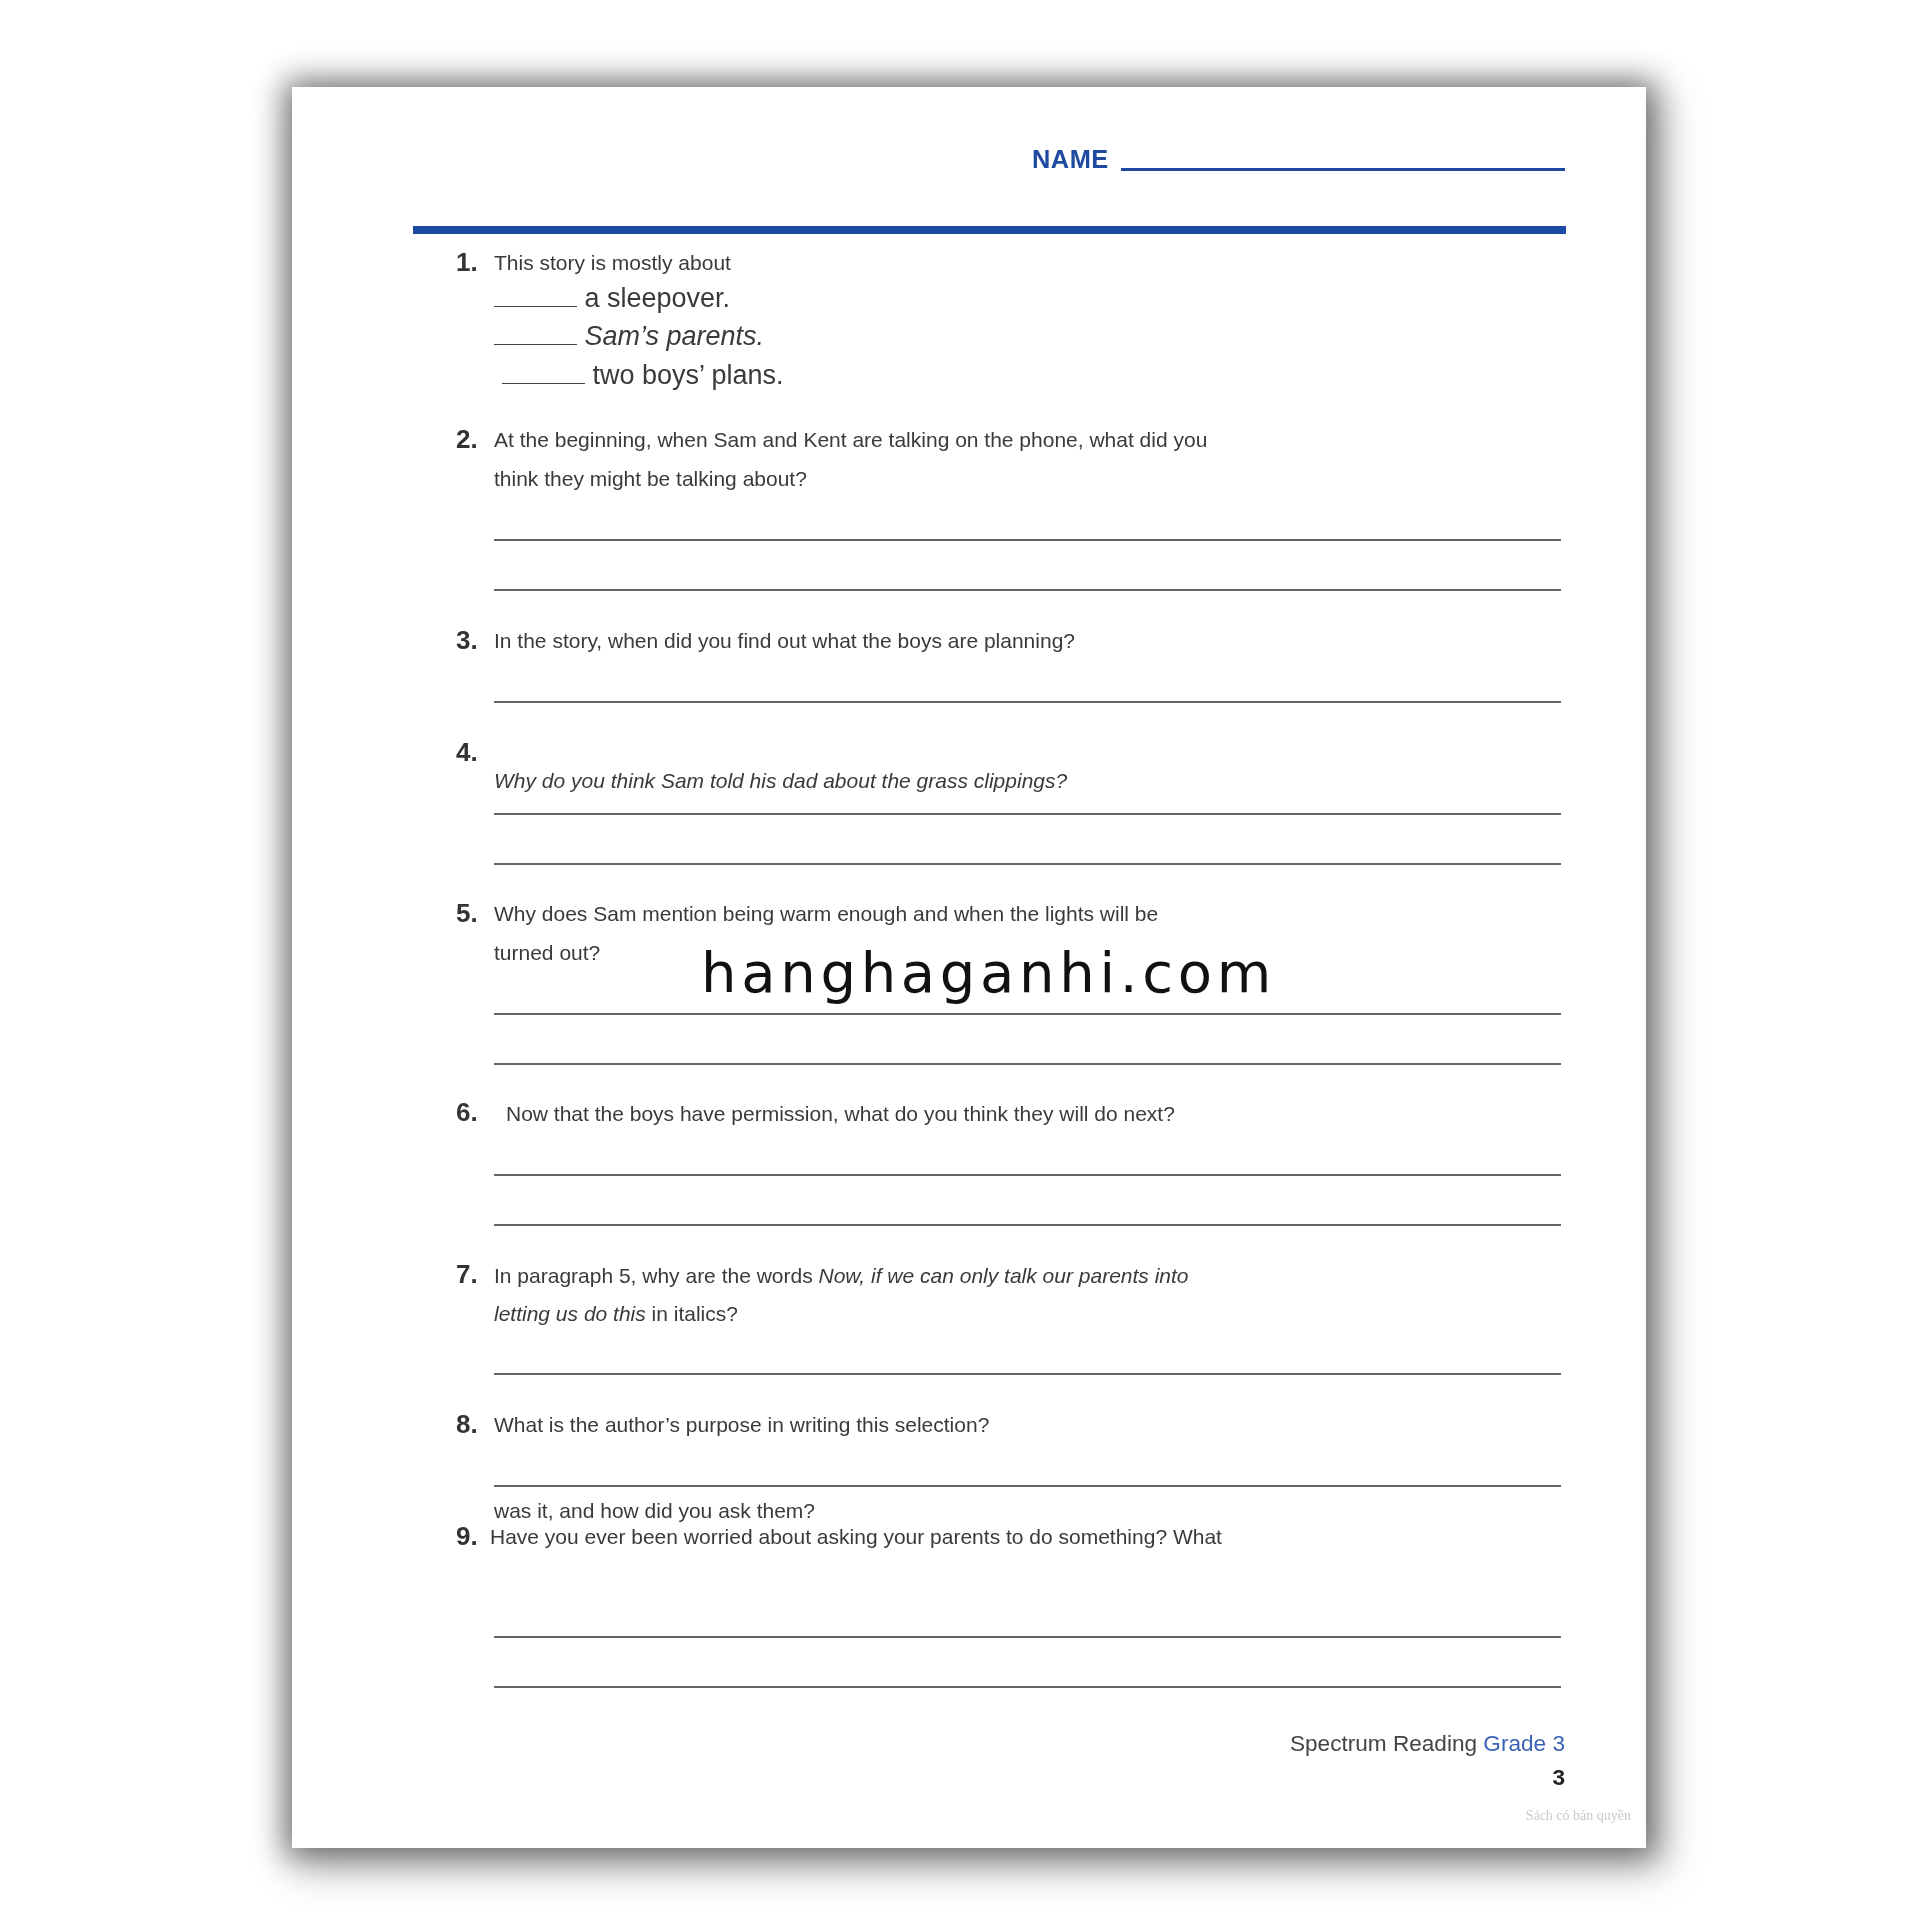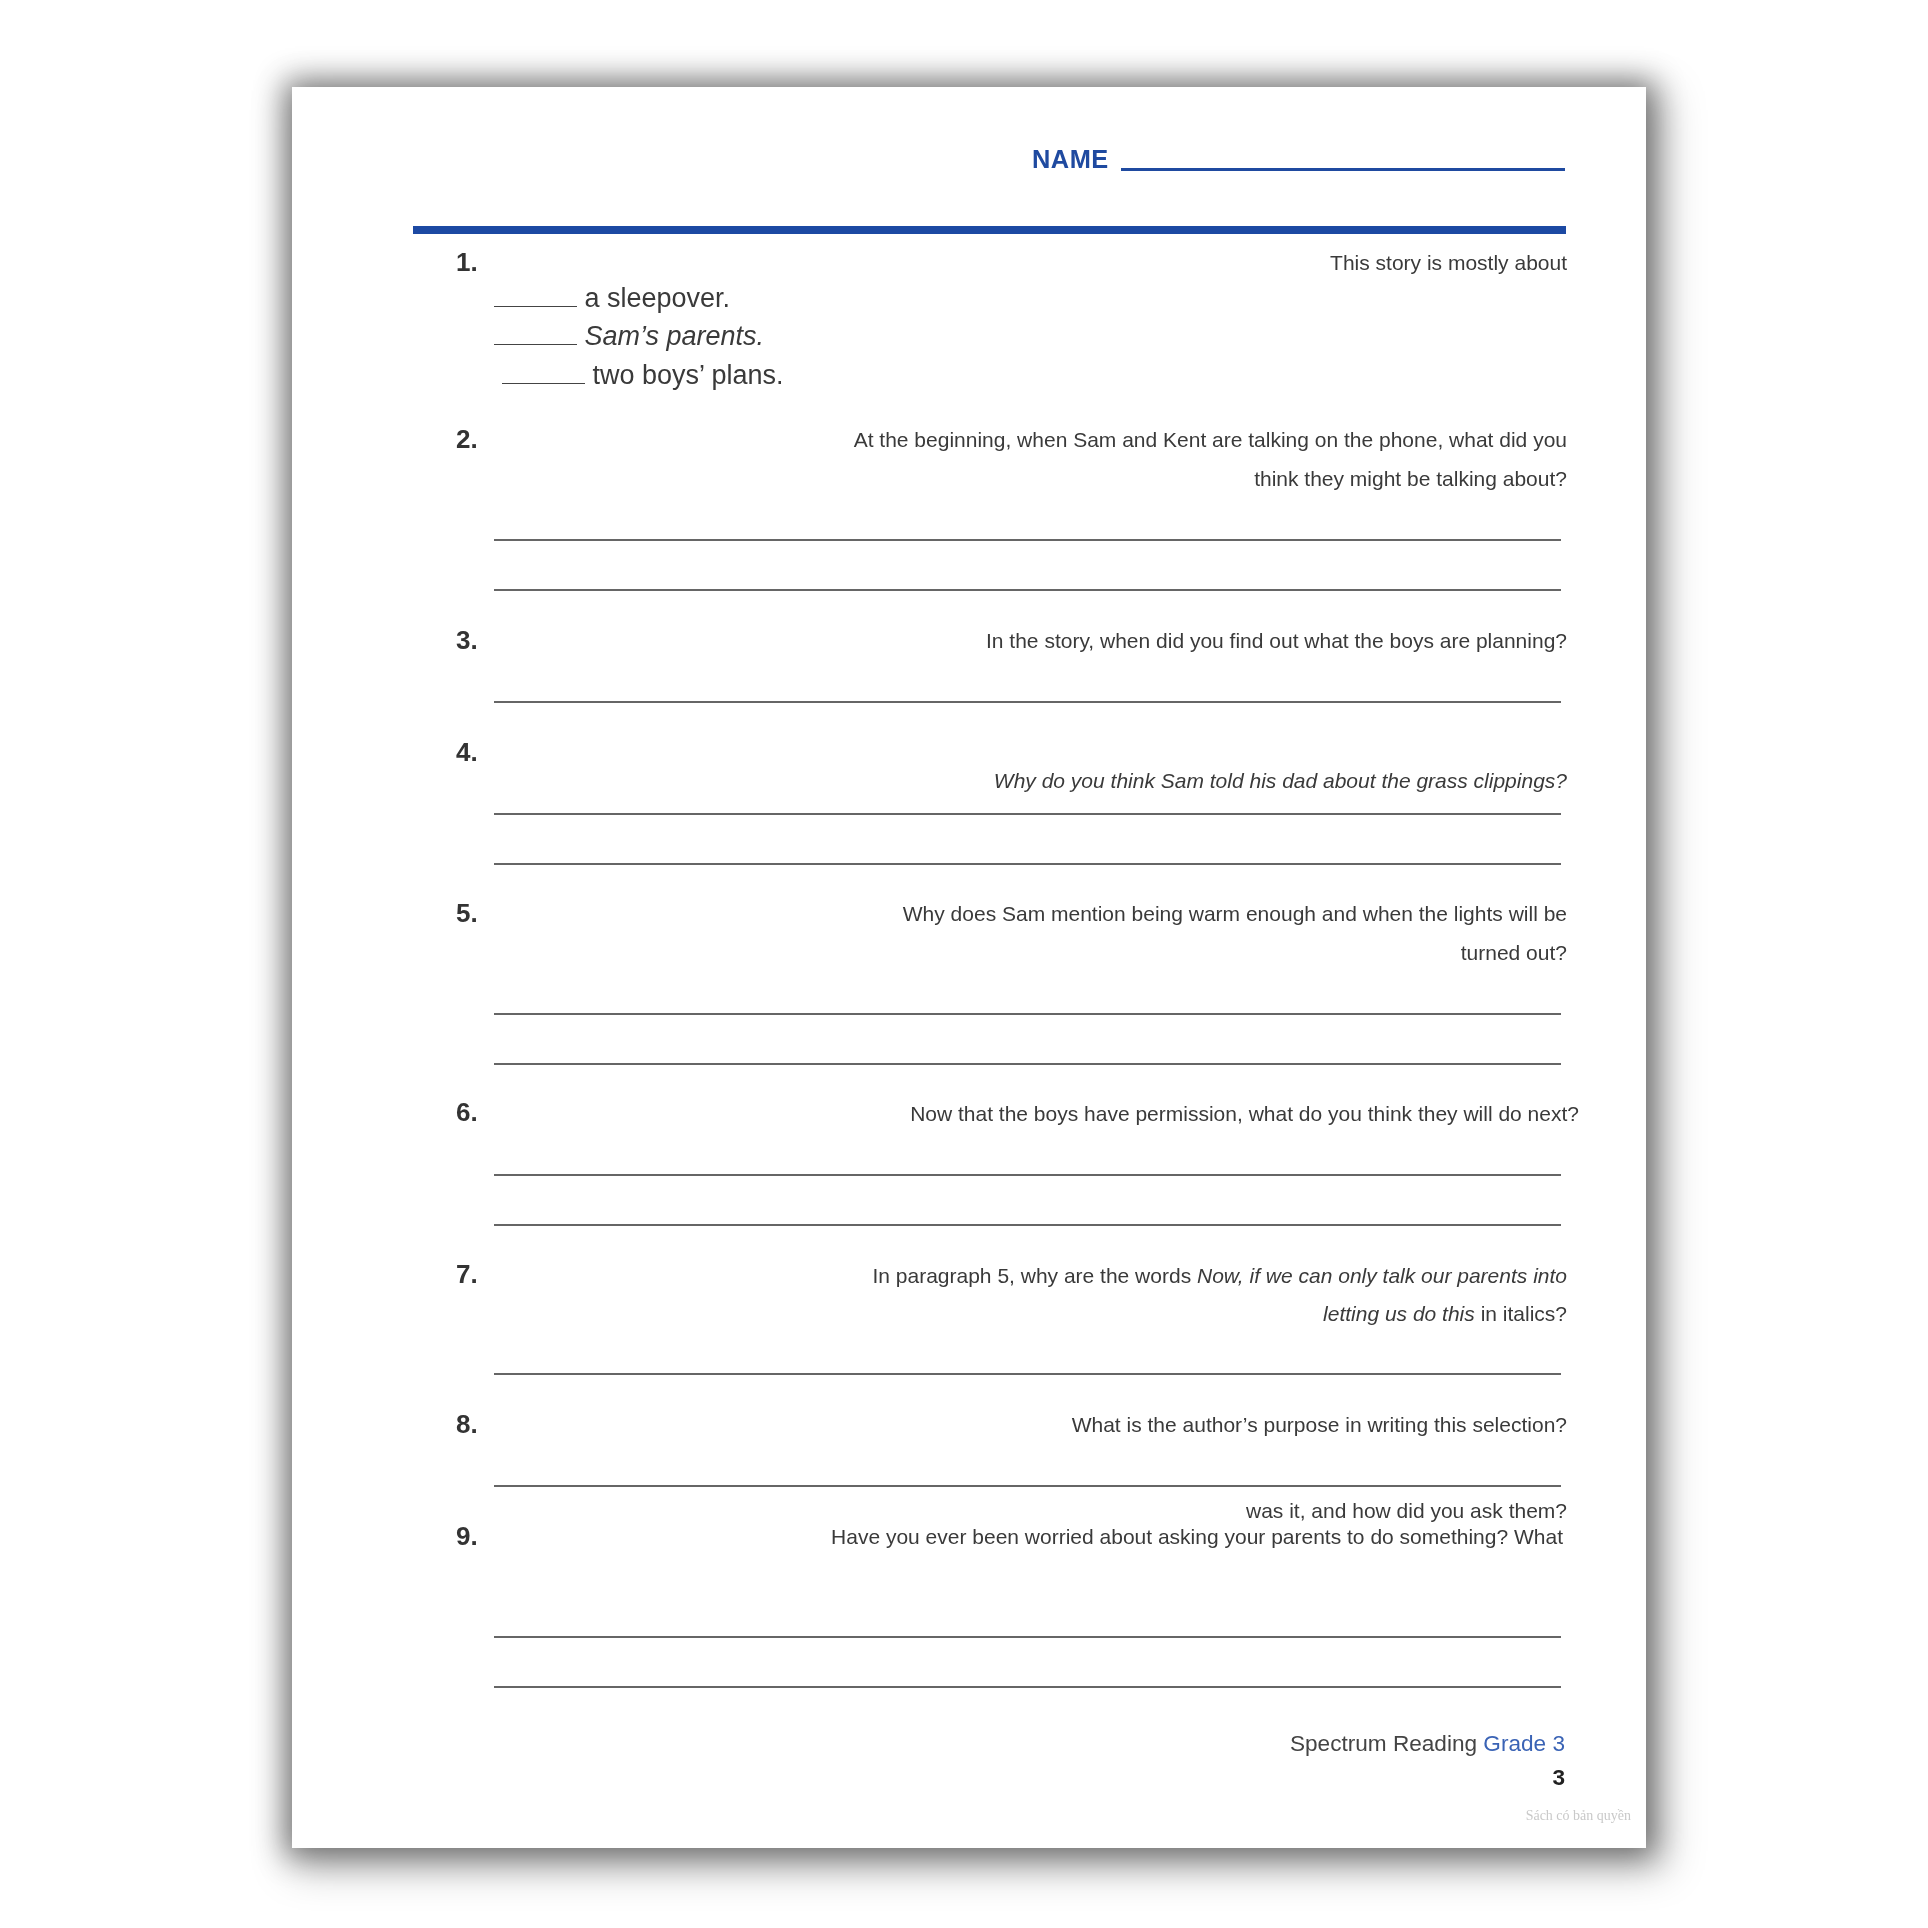--- a/index.html
+++ b/index.html
@@ -6,21 +6,21 @@
   body {
     width: 1928px; height: 1928px; position: relative; overflow: hidden;
     background: #ffffff;
     font-family: "Liberation Sans", "DejaVu Sans", sans-serif;
   }
   .page {
     position: absolute; left: 292px; top: 87px; width: 1354px; height: 1761px;
     background: #ffffff;
     box-shadow: 0 0 28px 7.5px rgba(0,0,0,0.45), 9.4px 13px 38px 9.4px rgba(0,0,0,0.25);
   }
-  .abs { position: absolute; text-align: right; }
+  .abs { position: absolute; }
   .name-label {
     left: 740px; top: 58px; font-size: 25.4px; font-weight: bold; color: #1f4aa0;
     letter-spacing: 0.5px;
   }
   .name-line { left: 829px; top: 81px; width: 444px; height: 2.8px; background: #1f4aa0; }
   .blue-rule { left: 121px; top: 139px; width: 1153px; height: 7.5px; background: #1c49a3; }
   .q-num { font-size: 26px; font-weight: bold; color: #333; }
   .q-text { font-size: 21px; color: #3a3a3a; line-height: 39px; width: 1073px; }
   .q-text i { font-style: italic; }
   .opt { font-size: 27px; color: #3a3a3a; }
@@ -112,20 +112,21 @@
   </div>
 
   <div>
     <span class="abs q-num" style="left:164px; top:1434px;">9.</span>
     <span class="abs q-text" style="left:198px; top:1430px;">Have you ever been worried about asking your parents to do something? What</span>
     <span class="abs q-text" style="left:202px; top:1404px;">was it, and how did you ask them?</span>
     <div class="abs ans-line" style="top:1549px;"></div>
     <div class="abs ans-line" style="top:1599px;"></div>
   </div>
 
+  <span class="abs watermark">hanghaganhi.com</span>
 
   <div class="abs footer-title">
     <span>Spectrum Reading </span><span class="grade">Grade 3</span>
   </div>
   <span class="abs page-num">3</span>
   <span class="abs copyright">Sách có bản quyền</span>
 </div>
 
 
 </body></html>

